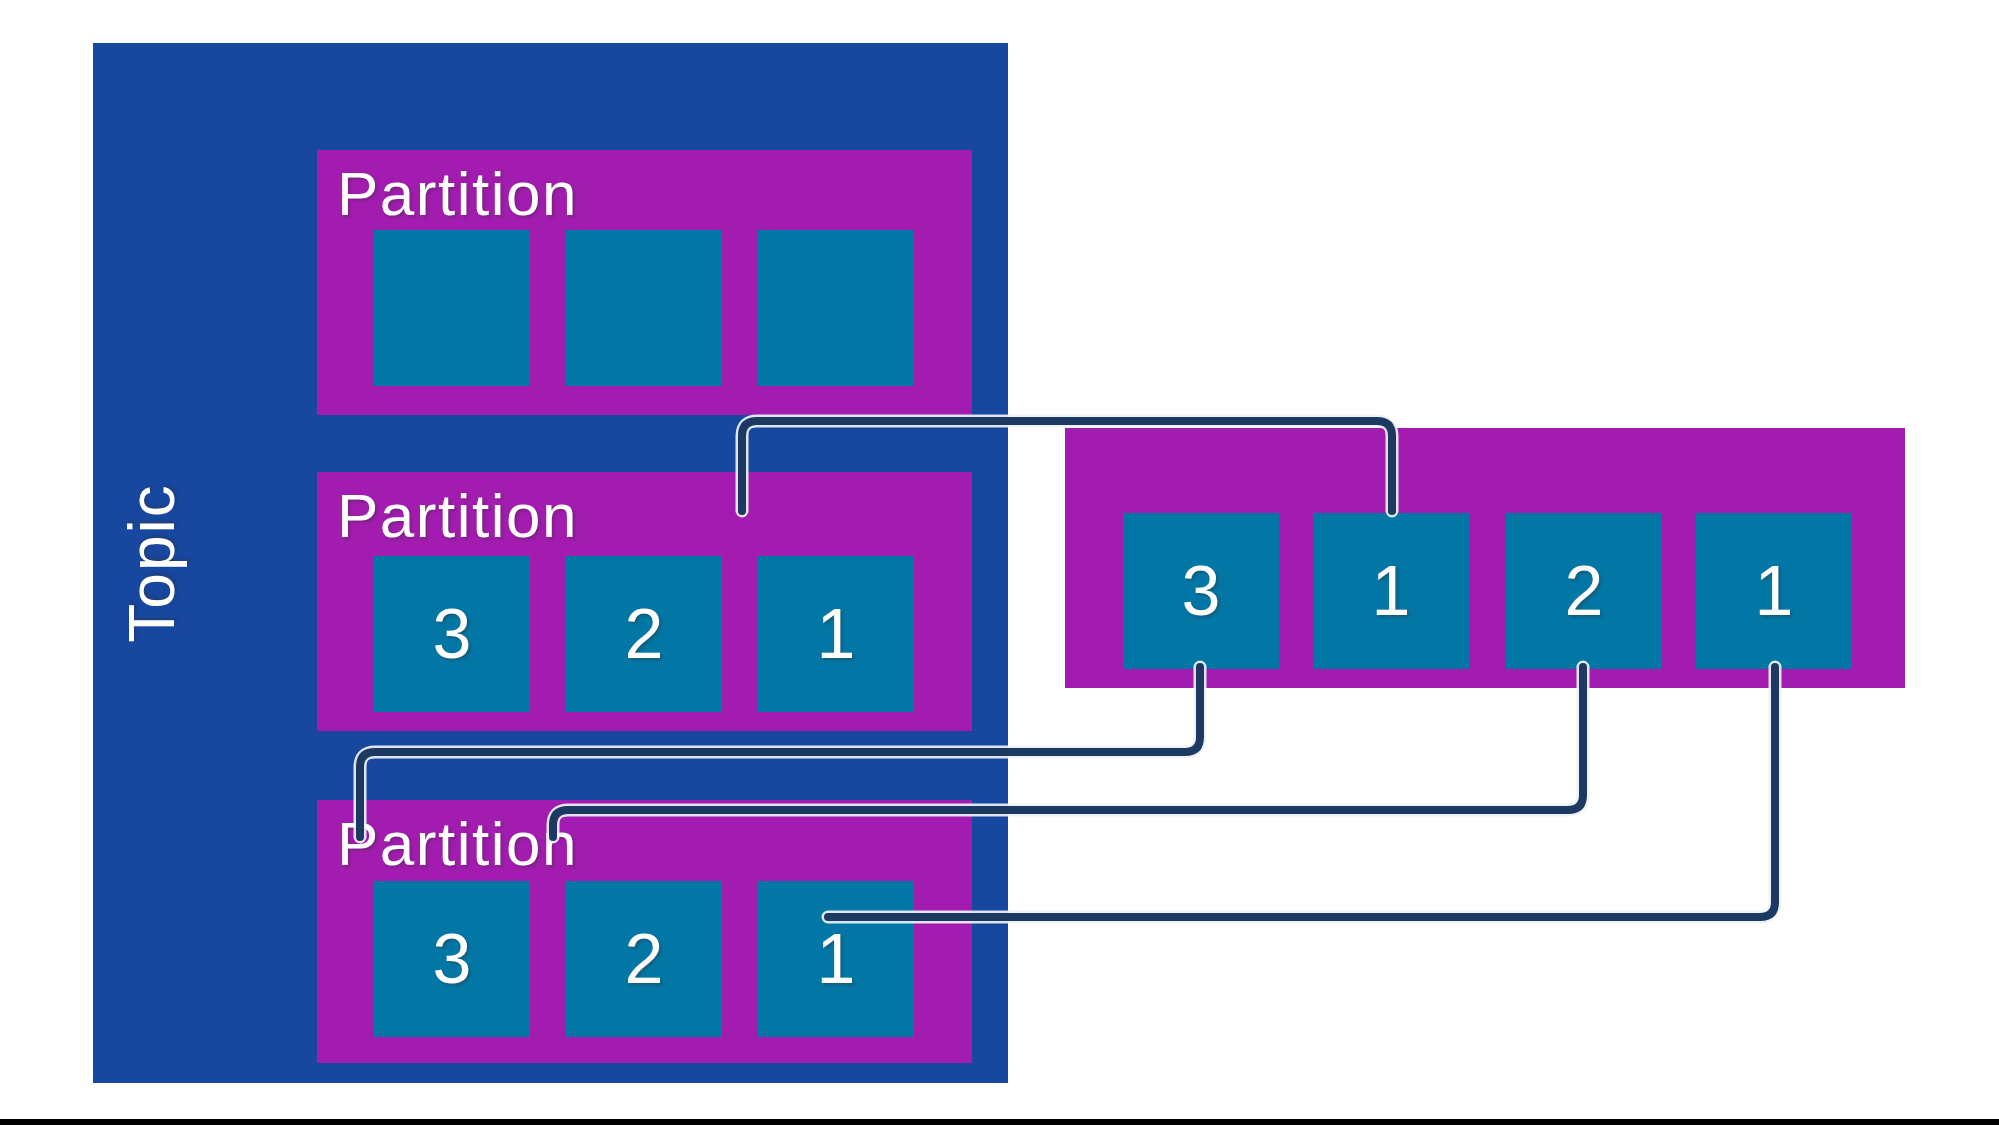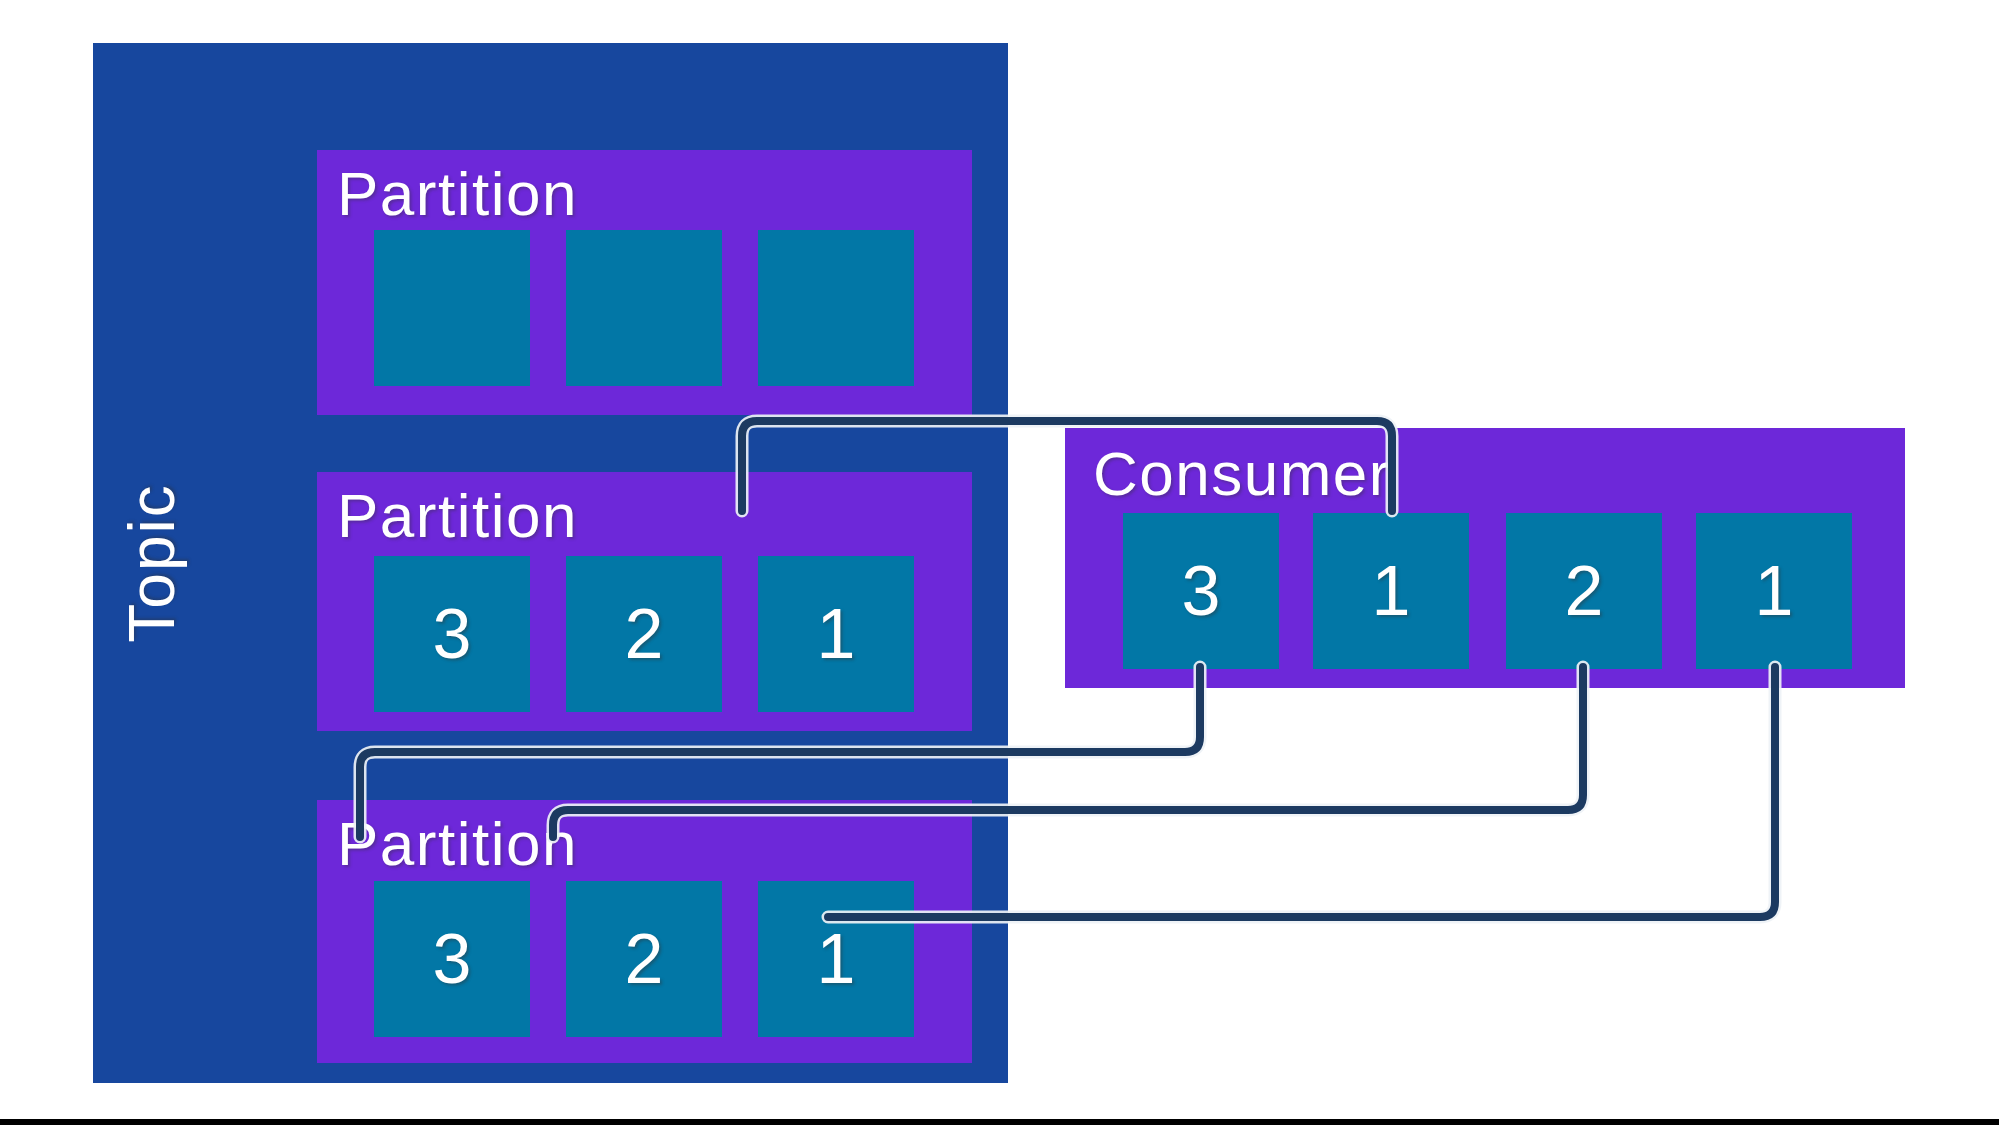--- a/index.html
+++ b/index.html
@@ -27,21 +27,21 @@
     color: #ffffff;
     font-size: 64px;
     font-weight: 300;
     letter-spacing: 2px;
     white-space: nowrap;
     text-shadow: 2px 2px 3px rgba(50,50,50,0.35);
   }
 
   .group-box {
     position: absolute;
-    background: #6d28d9;
+    background: #a21caf;
   }
   .box-label {
     position: absolute;
     top: 13px; left: 20px;
     color: #ffffff;
     font-size: 62px;
     font-weight: 300;
     line-height: 1;
     letter-spacing: 1.5px;
     white-space: nowrap;
@@ -124,21 +124,20 @@
       <div class="msg-square p-sq-1">3</div>
       <div class="msg-square p-sq-2">2</div>
       <div class="msg-square p-sq-3">1</div>
     </div>
 
   </div>
 
   <div class="rotated-label">Topic</div>
 
   <div class="group-box consumer-box">
-    <div class="box-label">Consumer</div>
     <div class="msg-square c-sq-1">3</div>
     <div class="msg-square c-sq-2">1</div>
     <div class="msg-square c-sq-3">2</div>
     <div class="msg-square c-sq-4">1</div>
   </div>
 
   <svg class="connector-svg" viewBox="0 0 1999 1125" xmlns="http://www.w3.org/2000/svg">
 
     <g>
       <path class="line-under" d="M 742 511 L 742 436 Q 742 421 757 421 L 1377 421 Q 1392 421 1392 436 L 1392 511"></path>

